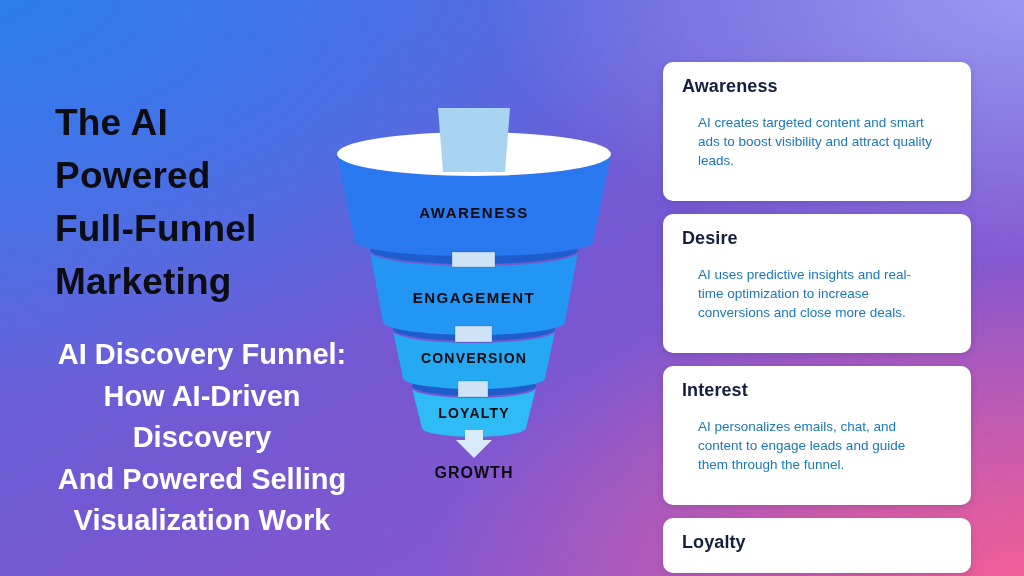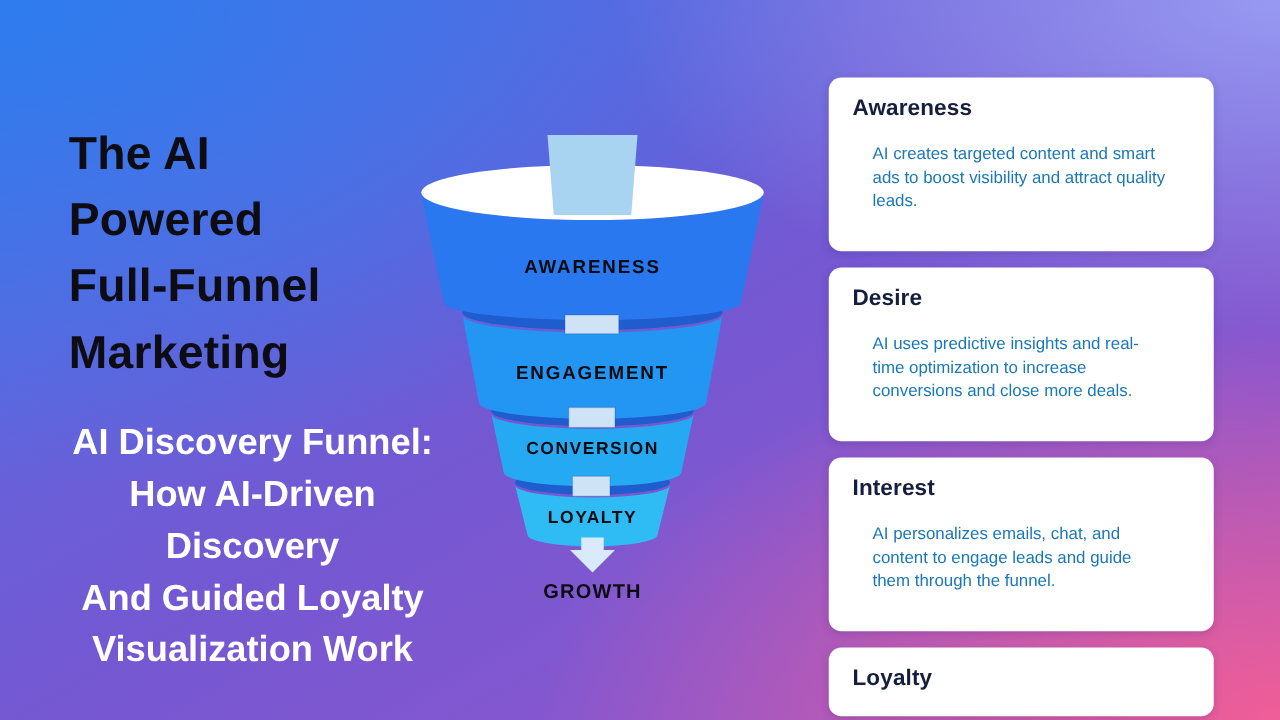--- a/index.html
+++ b/index.html
@@ -47,21 +47,21 @@
 <div class="stage">
 
   <h1 class="main-title">The AI
 Powered
 Full-Funnel
 Marketing</h1>
 
   <h2 class="subtitle">AI Discovery Funnel:
 How AI-Driven
 Discovery
-And Guided Loyalty
+And Powered Selling
 Visualization Work</h2>
 
   <div class="funnel-wrap">
     <svg width="300" height="395" viewBox="0 0 300 395">
 
       <ellipse cx="146" cy="150" rx="104" ry="14" fill="#1f5ccd"></ellipse>
       <ellipse cx="146" cy="229" rx="81" ry="12" fill="#1f5ccd"></ellipse>
       <ellipse cx="146" cy="286" rx="62" ry="10" fill="#1f5ccd"></ellipse>
 
       <path d="M 9,54 A 137,22 0 0 0 283,54 L 265,142 A 119,14 0 0 1 27,142 Z" fill="#2a78ef"></path>

